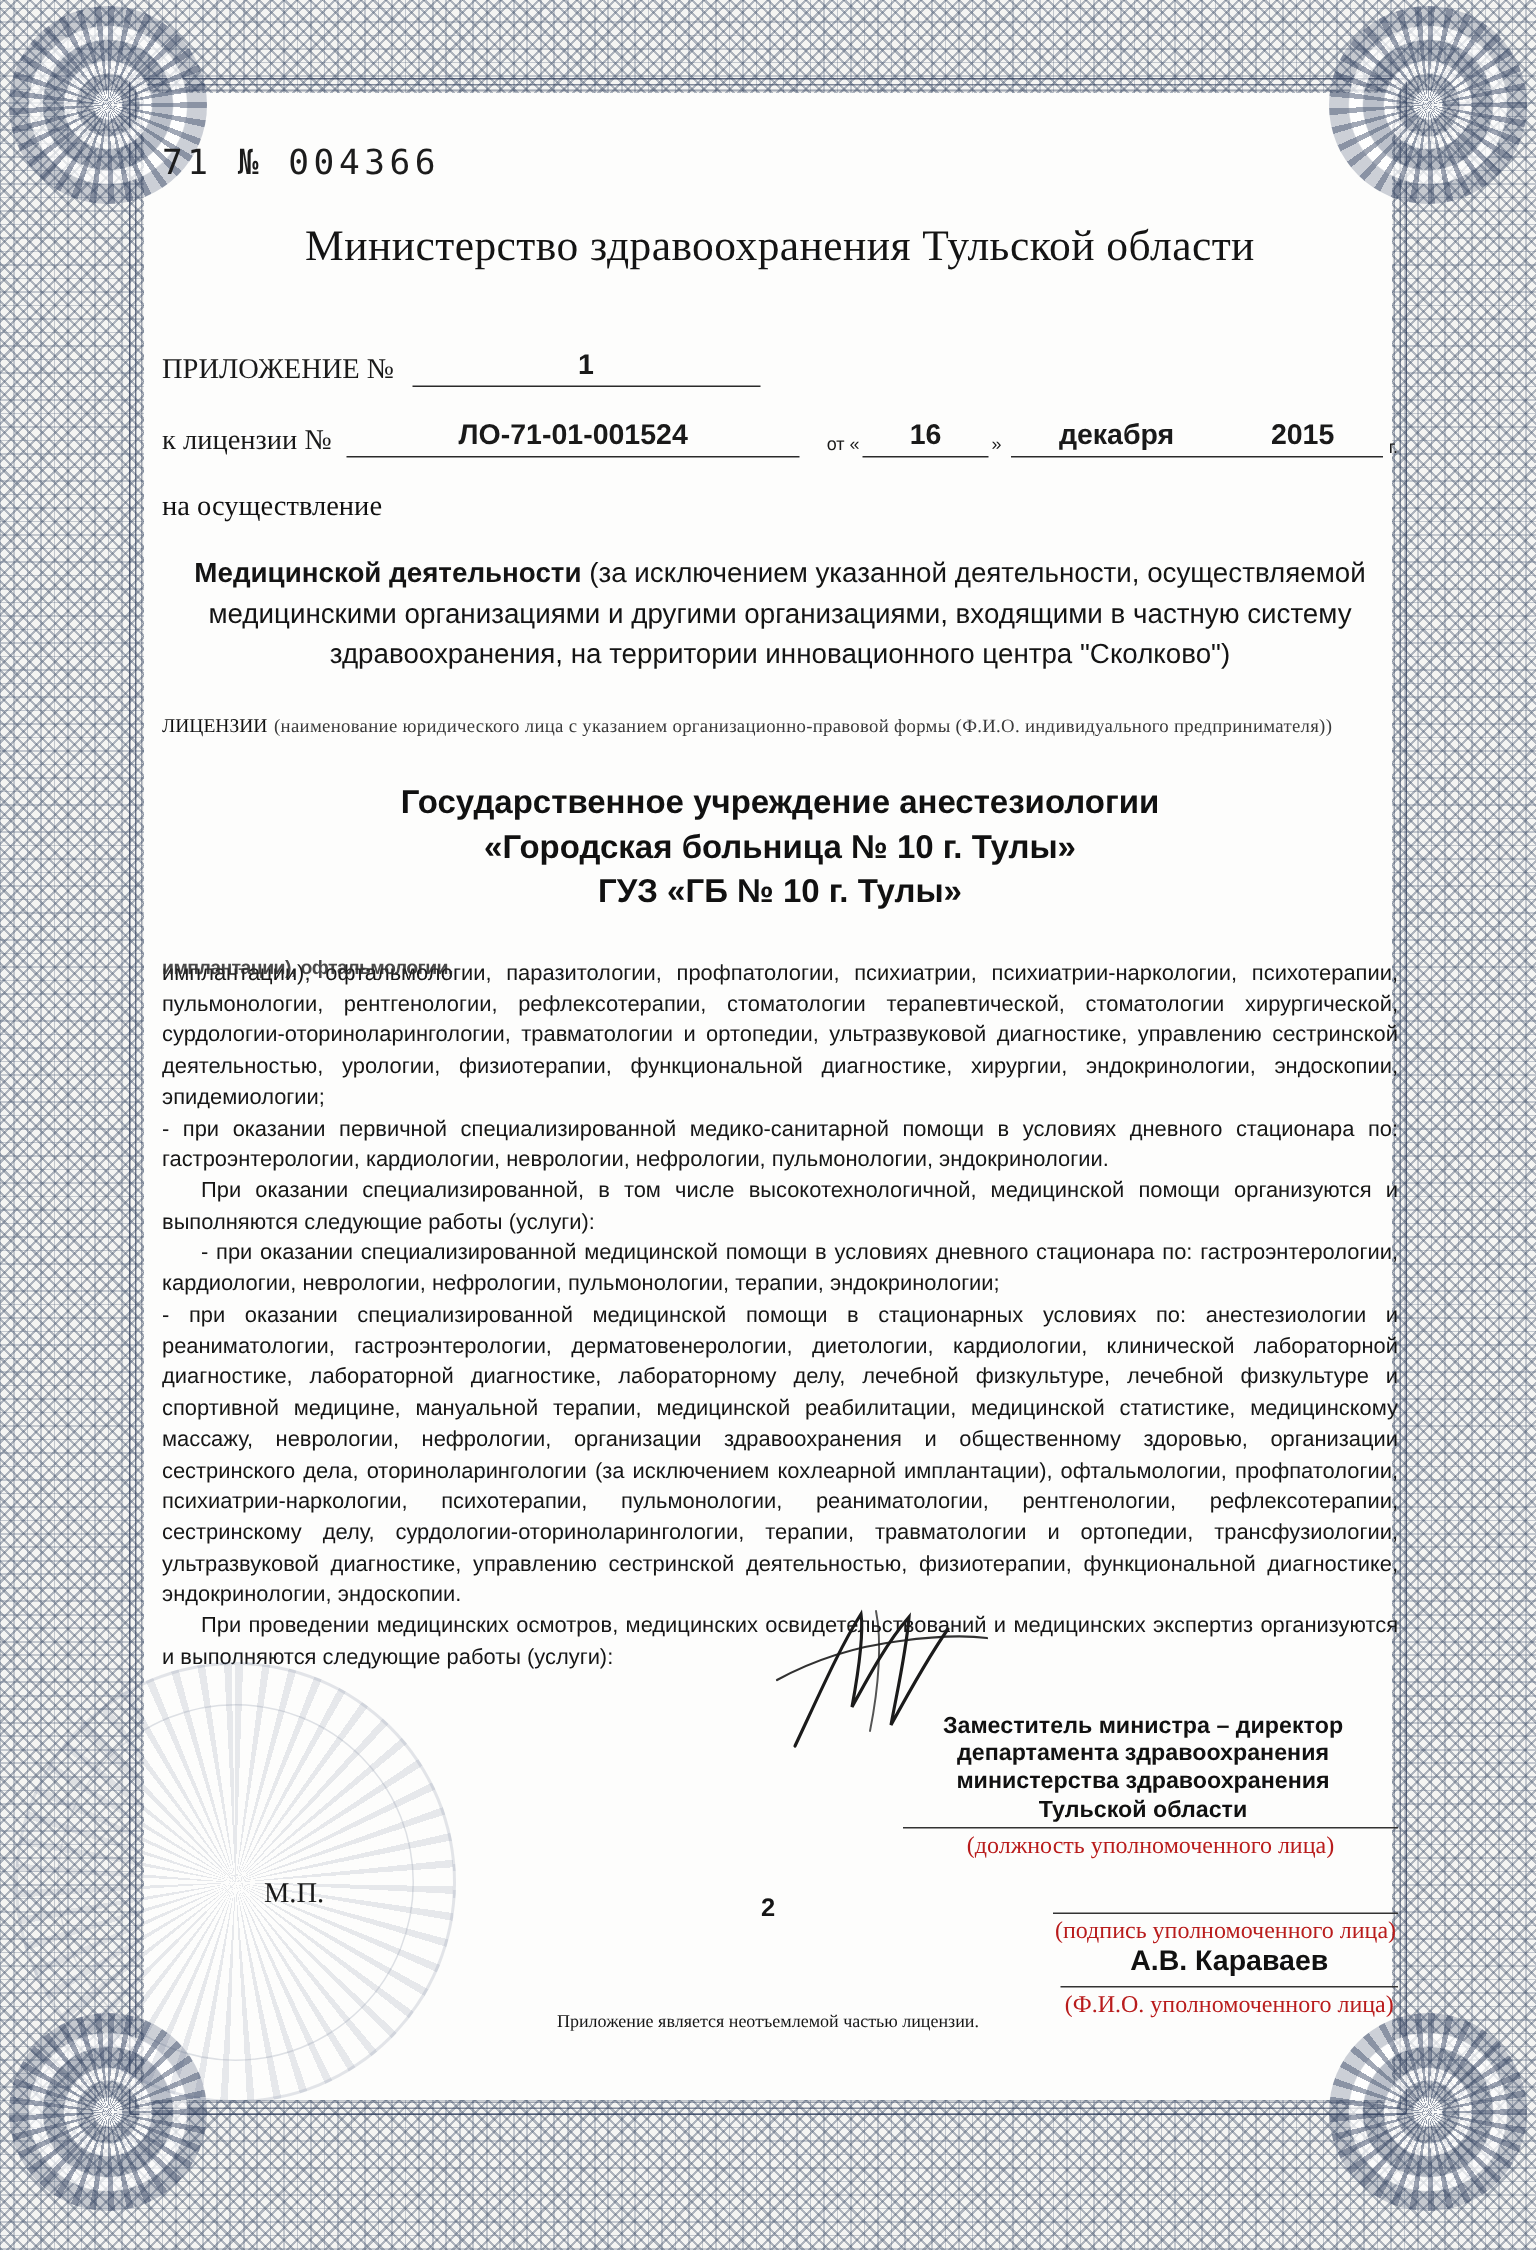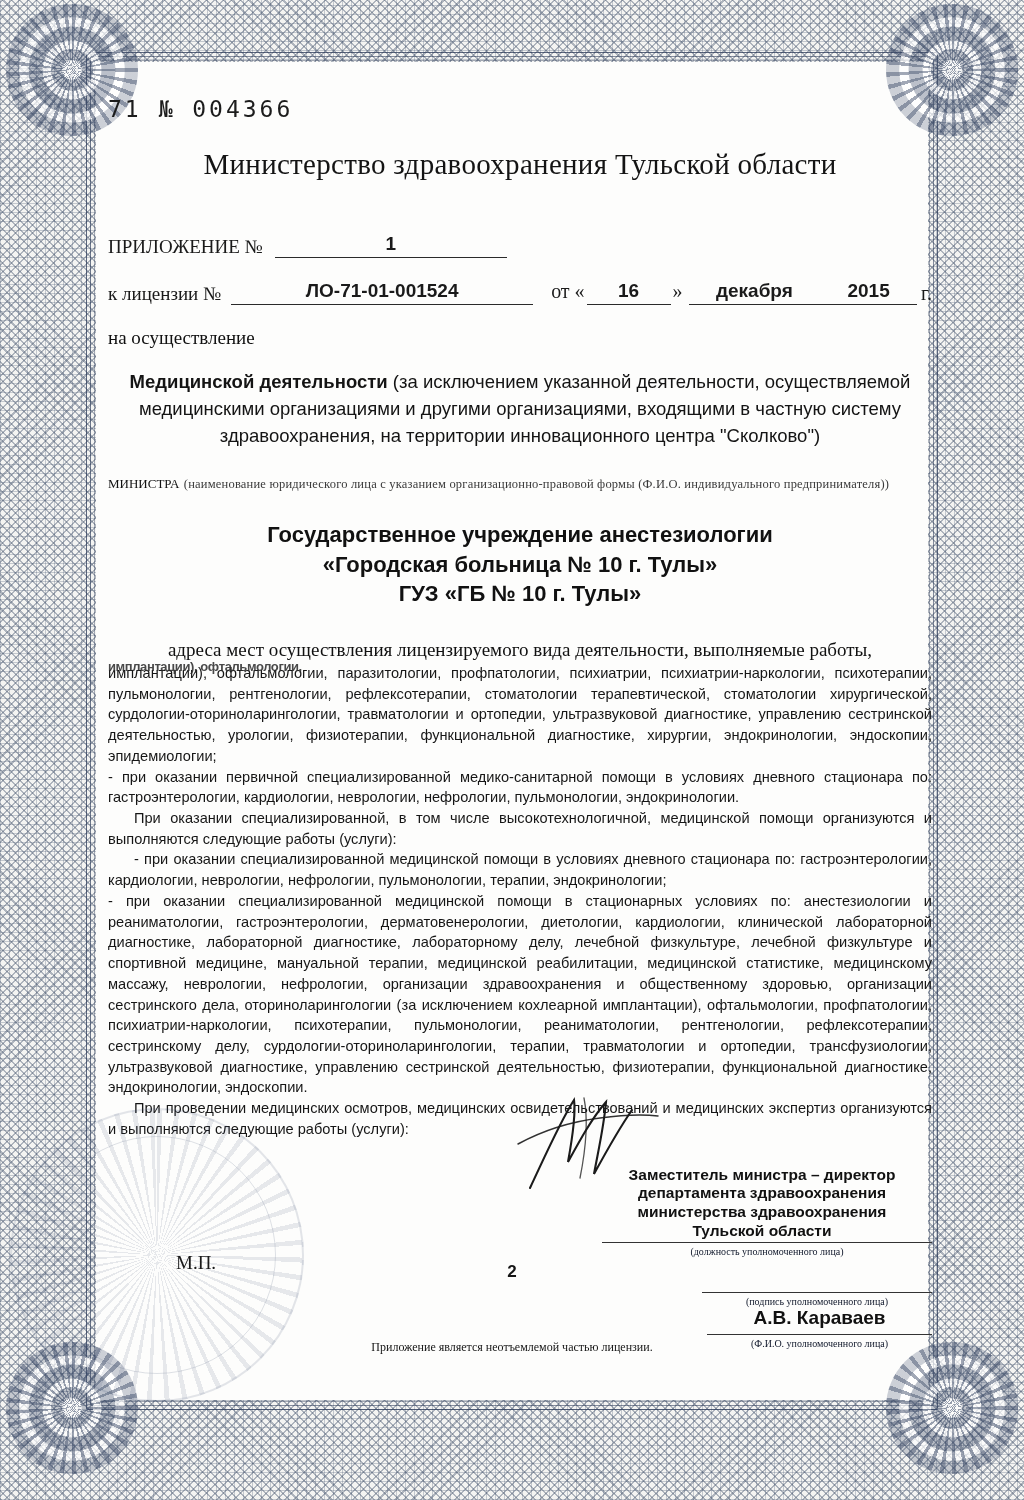--- a/index.html
+++ b/index.html
@@ -106,21 +106,21 @@
   #day-value{width:72px;}
   #monthyear-line{
     flex:1;
     border-bottom:1px solid #2a2a2a;
     display:flex;
     justify-content:space-around;
     align-items:center;
     padding-bottom:2px;
     margin:0 4px;
   }
-  .mono-small{font-family:Liberation Serif, serif;font-size:20px;}
+  .mono-small{font-family:Liberation Sans, sans-serif;font-size:12px;}
 
   #for-carrying{
     font-size:19px;
     margin:14px 0 20px 0;
   }
 
   #activity-block{
     text-align:center;
     font-family:"Liberation Sans", sans-serif;
     font-size:18.5px;
@@ -201,22 +201,22 @@
     font-family:"Liberation Sans", sans-serif;
     font-weight:bold;
     font-size:15.5px;
     line-height:1.22;
     width:320px;
     color:#111;
   }
   .sig-col{position:relative;text-align:center;}
   .sig-rule{border-bottom:1px solid #333;height:1px;}
   .sig-caption{
-    font-size:10px;
-    color:#0f172a;
+    font-size:16px;
+    color:#b91c1c;
     padding-top:3px;
     font-family:"Liberation Serif", serif;
   }
   #col-position{width:330px;}
   #col-signature{width:230px;}
   #col-name{width:225px;}
   #signer-name{
     font-family:"Liberation Sans", sans-serif;
     font-weight:bold;
     font-size:19px;
@@ -317,31 +317,30 @@
       <span class="mono-small">г.</span>
     </div>
 
     <div id="for-carrying">на осуществление</div>
 
     <div id="activity-block">
       <b>Медицинской деятельности</b><span> (за исключением указанной деятельности, осуществляемой медицинскими организациями и другими организациями, входящими в частную систему здравоохранения, на территории инновационного центра "Сколково")</span>
     </div>
 
     <div id="issued-row">
-      <span id="issued-label">министра</span>
+      <span id="issued-label">лицензии</span>
       <span id="issued-hint">(наименование юридического лица с указанием организационно-правовой формы (Ф.И.О. индивидуального предпринимателя))</span>
     </div>
 
     <div id="org-block">
       <div>Государственное учреждение анестезиологии</div>
       <div>«Городская больница № 10 г. Тулы»</div>
       <div>ГУЗ «ГБ № 10 г. Тулы»</div>
     </div>
 
-    <div id="addresses-line">адреса мест осуществления лицензируемого вида деятельности, выполняемые работы,</div>
 
     <div id="overlap-line">
       <span id="overlap-ghost">имплантации), офтальмологии,</span>
     </div>
 
     <div id="works-body">
       <p>имплантации), офтальмологии, паразитологии, профпатологии, психиатрии, психиатрии-наркологии, психотерапии, пульмонологии, рентгенологии, рефлексотерапии, стоматологии терапевтической, стоматологии хирургической, сурдологии-оториноларингологии, травматологии и ортопедии, ультразвуковой диагностике, управлению сестринской деятельностью, урологии, физиотерапии, функциональной диагностике, хирургии, эндокринологии, эндоскопии, эпидемиологии;</p>
       <p>- при оказании первичной специализированной медико-санитарной помощи в условиях дневного стационара по: гастроэнтерологии, кардиологии, неврологии, нефрологии, пульмонологии, эндокринологии.</p>
       <p class="indent">При оказании специализированной, в том числе высокотехнологичной, медицинской помощи организуются и выполняются следующие работы (услуги):</p>
       <p class="indent">- при оказании специализированной медицинской помощи в условиях дневного стационара по: гастроэнтерологии, кардиологии, неврологии, нефрологии, пульмонологии, терапии, эндокринологии;</p>

